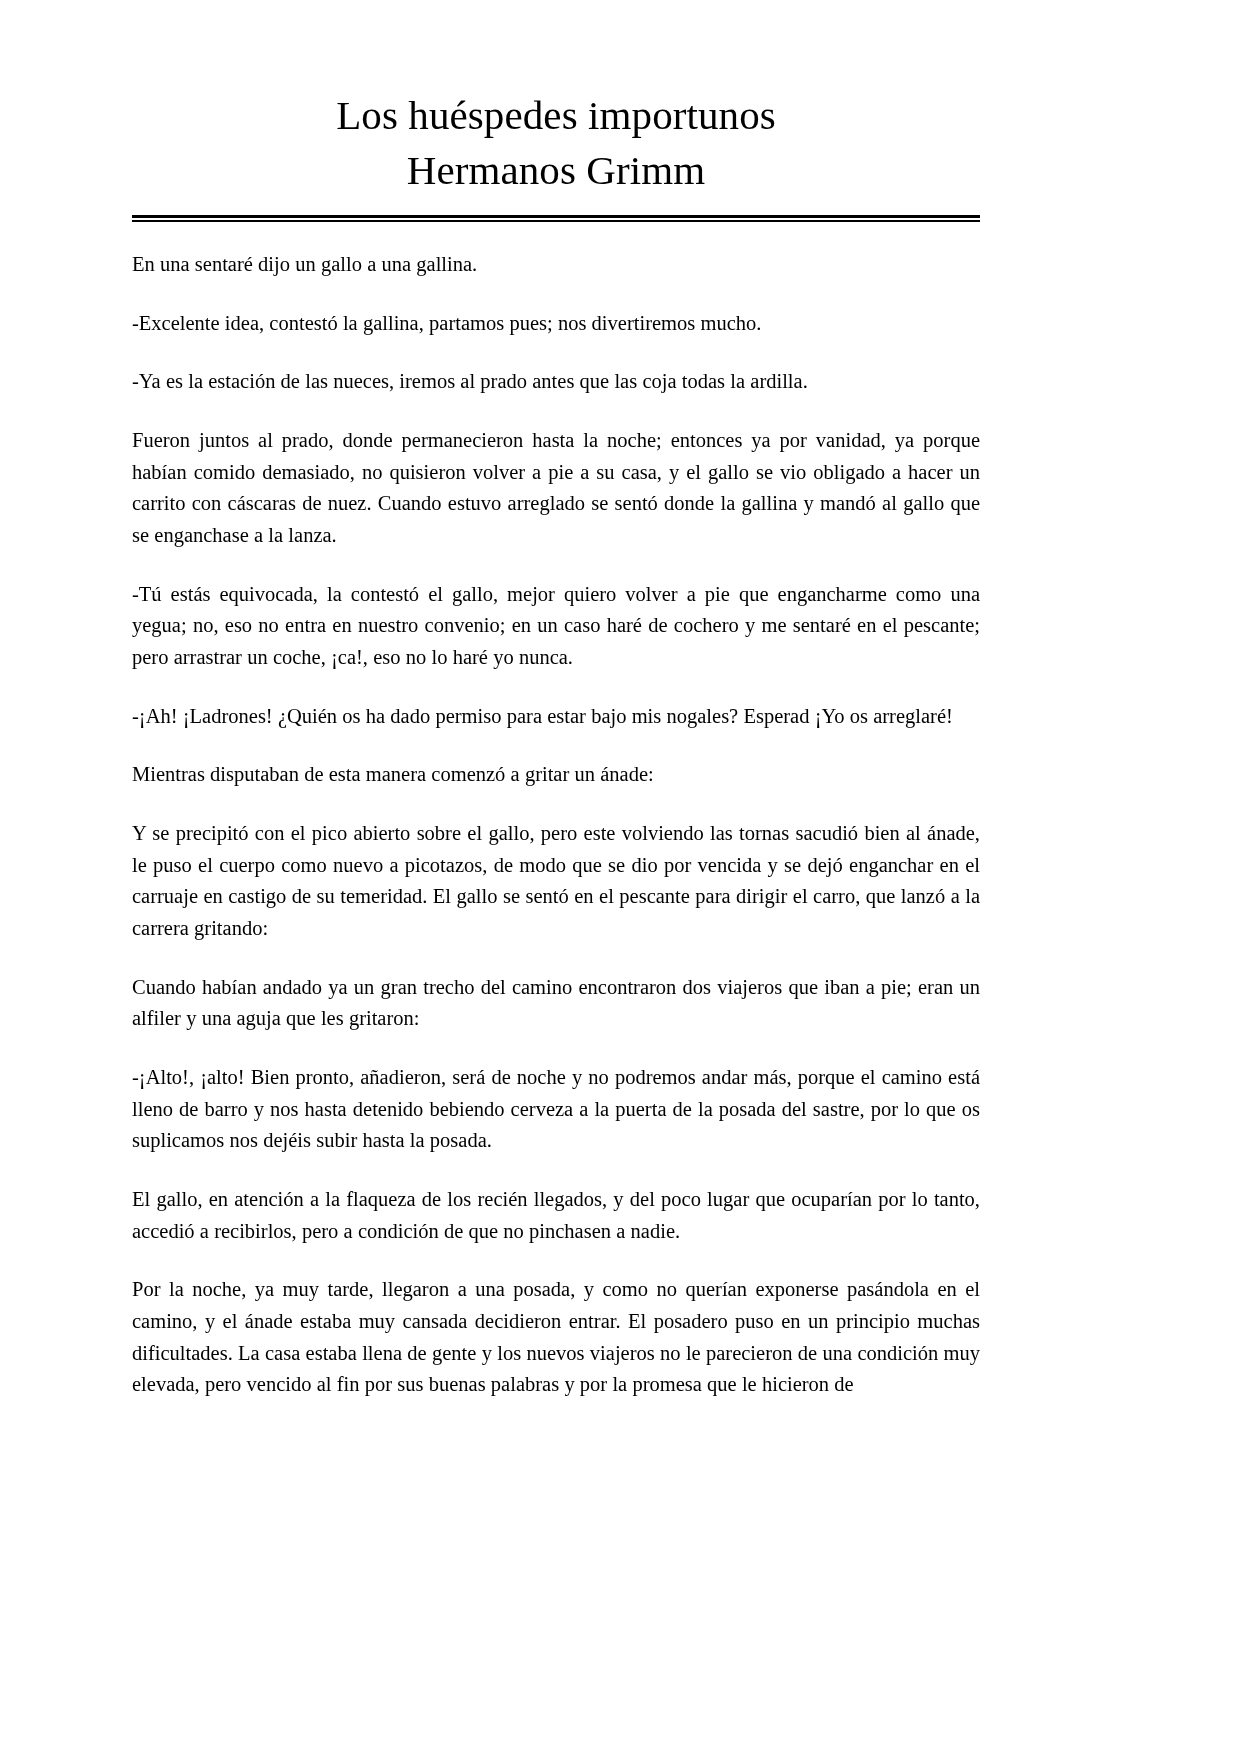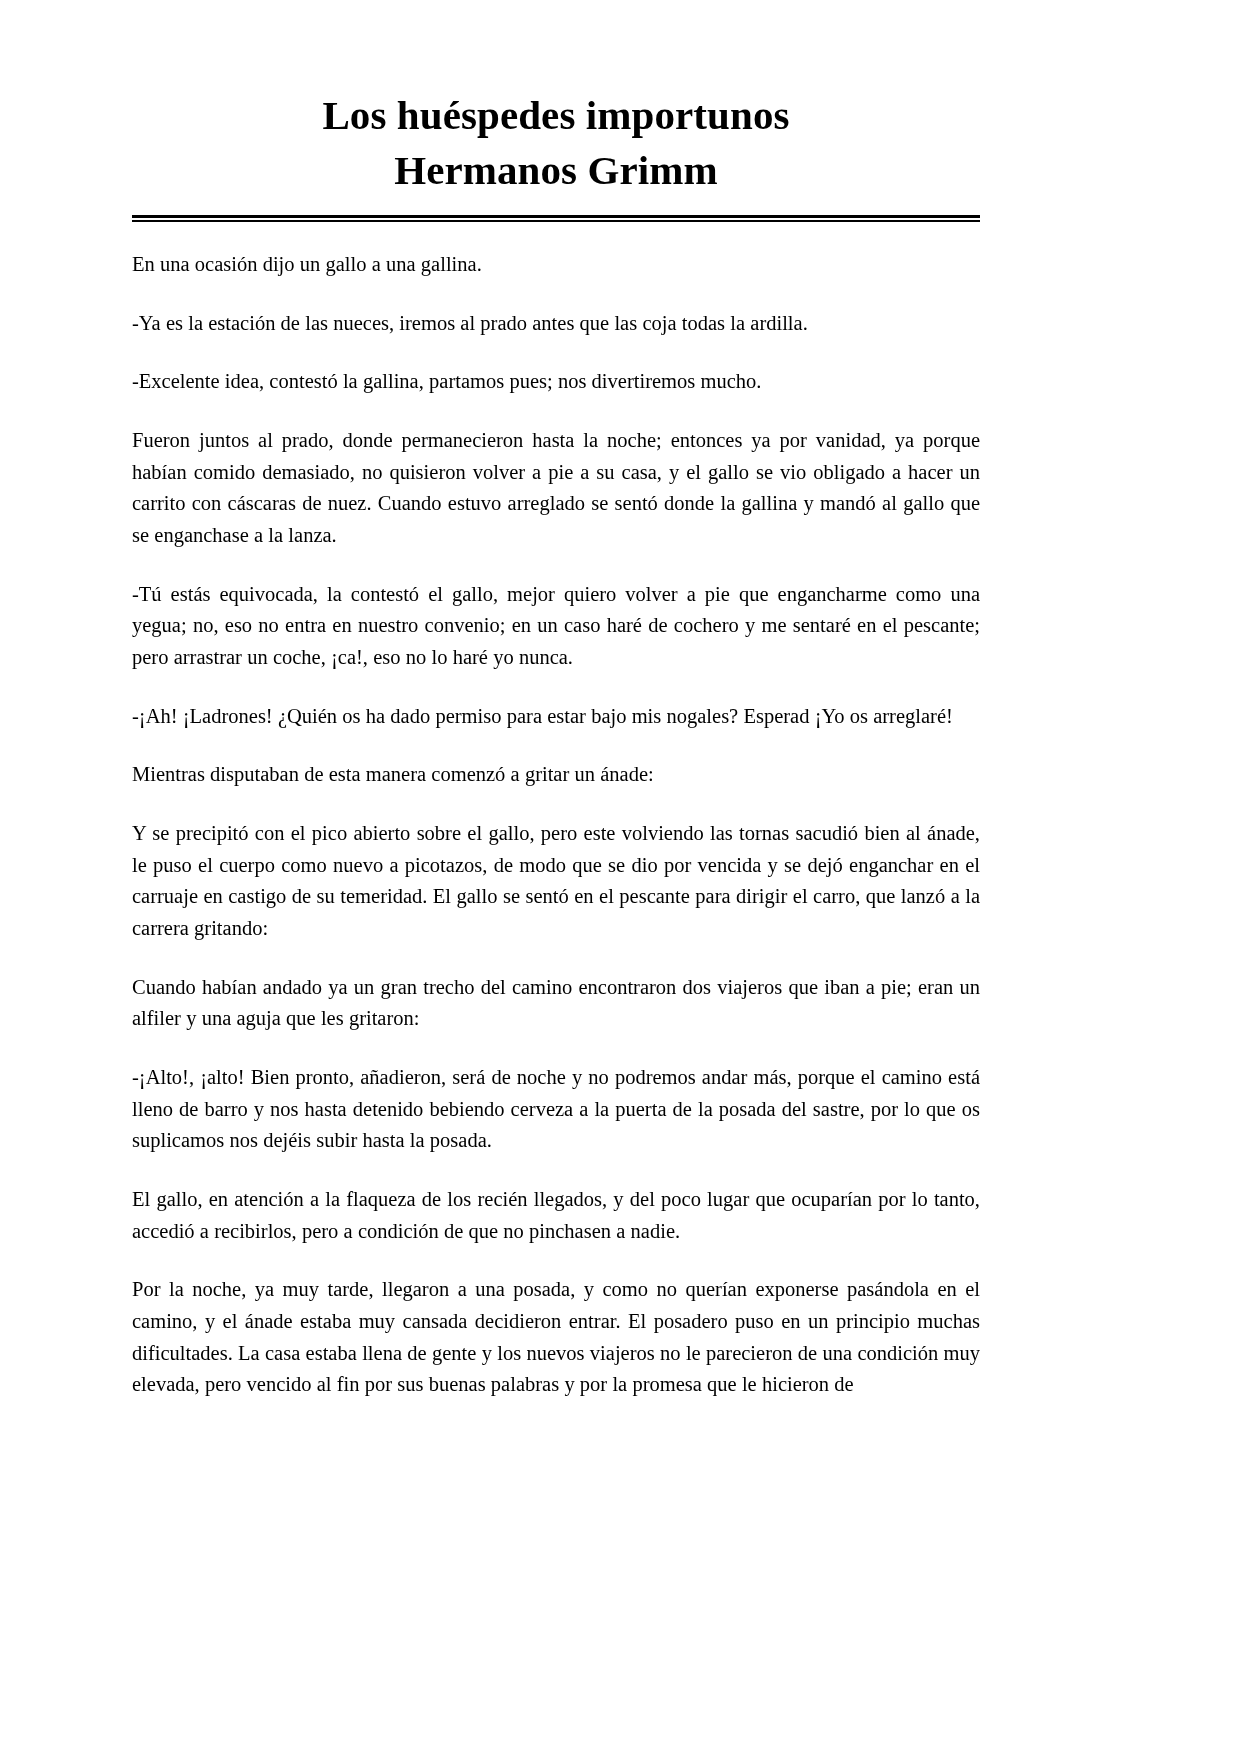--- a/index.html
+++ b/index.html
@@ -29,21 +29,21 @@
 
   
   .title-block {
     padding-top: 88px;
     text-align: center;
   }
 
   .title-line {
     font-size: 41px;
     line-height: 1.34;
-    font-weight: bold;
+    font-weight: normal;
     letter-spacing: 0.1px;
     white-space: nowrap;
   }
 
   
   .divider {
     margin-top: 17px;
     width: 100%;
     height: 7px;
     position: relative;
@@ -92,23 +92,23 @@
       <div class="title-line">Los huéspedes importunos</div>
       <div class="title-line">Hermanos Grimm</div>
     </div>
 
     <div class="divider">
       <div class="rule-thick"></div>
       <div class="rule-thin"></div>
     </div>
 
     <div class="body-text">
-      <p class="para">En una ocasión dijo un gallo a una gallina.</p>
+      <p class="para">En una sentaré dijo un gallo a una gallina.</p>
+      <p class="para">-Excelente idea, contestó la gallina, partamos pues; nos divertiremos mucho.</p>
       <p class="para">-Ya es la estación de las nueces, iremos al prado antes que las coja todas la ardilla.</p>
-      <p class="para">-Excelente idea, contestó la gallina, partamos pues; nos divertiremos mucho.</p>
       <p class="para">Fueron juntos al prado, donde permanecieron hasta la noche; entonces ya por vanidad, ya porque habían comido demasiado, no quisieron volver a pie a su casa, y el gallo se vio obligado a hacer un carrito con cáscaras de nuez. Cuando estuvo arreglado se sentó donde la gallina y mandó al gallo que se enganchase a la lanza.</p>
       <p class="para">-Tú estás equivocada, la contestó el gallo, mejor quiero volver a pie que engancharme como una yegua; no, eso no entra en nuestro convenio; en un caso haré de cochero y me sentaré en el pescante; pero arrastrar un coche, ¡ca!, eso no lo haré yo nunca.</p>
       <p class="para">-¡Ah! ¡Ladrones! ¿Quién os ha dado permiso para estar bajo mis nogales? Esperad ¡Yo os arreglaré!</p>
       <p class="para">Mientras disputaban de esta manera comenzó a gritar un ánade:</p>
       <p class="para">Y se precipitó con el pico abierto sobre el gallo, pero este volviendo las tornas sacudió bien al ánade, le puso el cuerpo como nuevo a picotazos, de modo que se dio por vencida y se dejó enganchar en el carruaje en castigo de su temeridad. El gallo se sentó en el pescante para dirigir el carro, que lanzó a la carrera gritando:</p>
       <p class="para">Cuando habían andado ya un gran trecho del camino encontraron dos viajeros que iban a pie; eran un alfiler y una aguja que les gritaron:</p>
       <p class="para">-¡Alto!, ¡alto! Bien pronto, añadieron, será de noche y no podremos andar más, porque el camino está lleno de barro y nos hasta detenido bebiendo cerveza a la puerta de la posada del sastre, por lo que os suplicamos nos dejéis subir hasta la posada.</p>
       <p class="para">El gallo, en atención a la flaqueza de los recién llegados, y del poco lugar que ocuparían por lo tanto, accedió a recibirlos, pero a condición de que no pinchasen a nadie.</p>
       <p class="para">Por la noche, ya muy tarde, llegaron a una posada, y como no querían exponerse pasándola en el camino, y el ánade estaba muy cansada decidieron entrar. El posadero puso en un principio muchas dificultades. La casa estaba llena de gente y los nuevos viajeros no le parecieron de una condición muy elevada, pero vencido al fin por sus buenas palabras y por la promesa que le hicieron de</p>
     </div>

